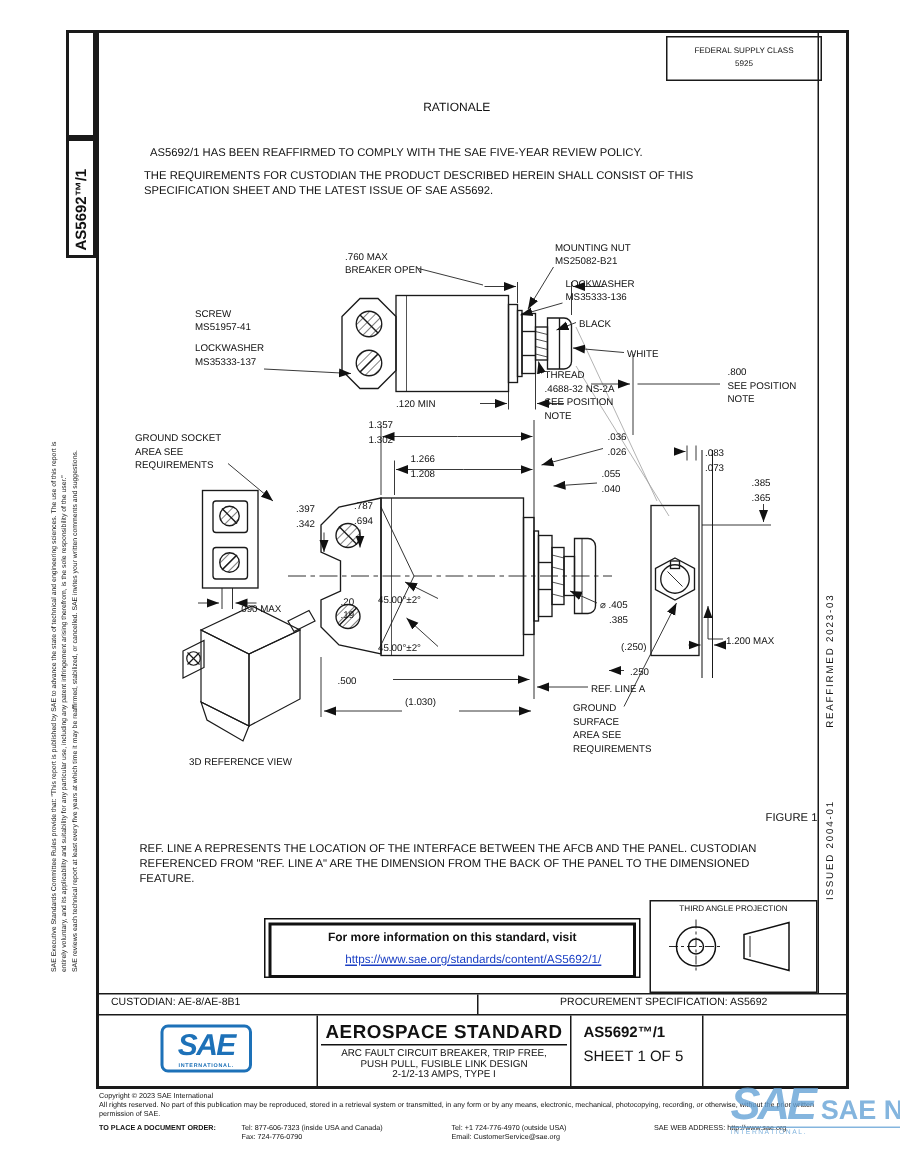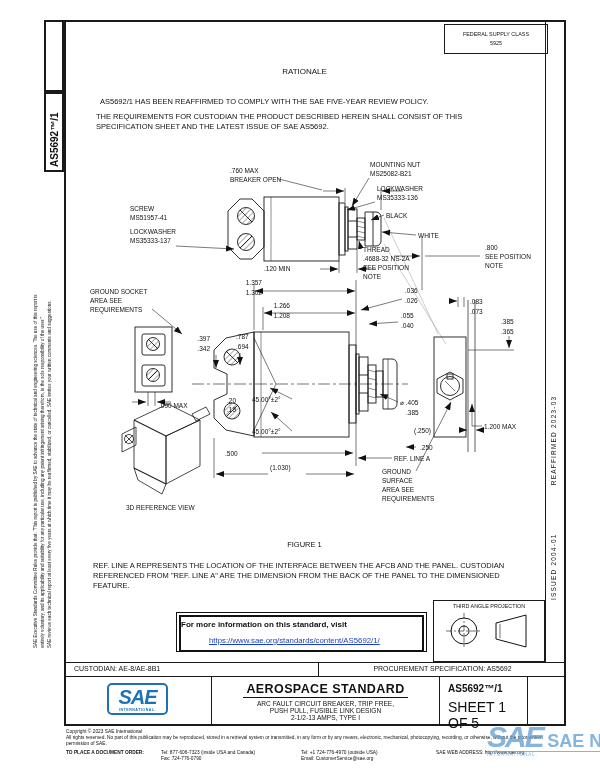--- a/index.html
+++ b/index.html
@@ -275,25 +275,25 @@
       <text x="330" y="309">REF. LINE A</text>
       <text x="318" y="322">GROUND</text>
       <text x="318" y="331">SURFACE</text>
       <text x="318" y="340">AREA SEE</text>
       <text x="318" y="349">REQUIREMENTS</text>
       <text x="420" y="277">1.200 MAX</text>
       <text x="62" y="358">3D REFERENCE VIEW</text>
     </g>
   </svg>
 
-  <div class="abs ctr" style="left:64px;top:540px;width:481px;font-size:7.5px;">FIGURE 1</div>
+  <div class="abs ctr" style="left:64px;top:540px;width:481px;font-size:7.5px;text-align:right;">FIGURE 1</div>
   <div class="abs doc-body" style="left:93px;top:561px;width:422px;">REF. LINE A REPRESENTS THE LOCATION OF THE INTERFACE BETWEEN THE AFCB AND THE PANEL. CUSTODIAN REFERENCED FROM "REF. LINE A" ARE THE DIMENSION FROM THE BACK OF THE PANEL TO THE DIMENSIONED FEATURE.</div>
 
   <div class="abs" style="left:176px;top:612px;width:251px;height:40px;border:1px solid #111;box-sizing:border-box;">
-    <div style="border:2px solid #111;margin:2px;height:30px;text-align:left;padding-top:3px;box-sizing:content-box;">
+    <div style="border:2px solid #111;margin:2px;height:30px;text-align:center;padding-top:3px;box-sizing:content-box;">
       <div style="font-size:8px;font-weight:bold;">For more information on this standard, visit</div>
       <a class="link" href="#" style="font-size:7.8px;">https://www.sae.org/standards/content/AS5692/1/</a>
     </div>
   </div>
 
   <div class="abs thin" style="left:433px;top:600px;width:112px;height:62px;">
     <div class="ctr" style="font-size:5.4px;margin-top:2px;">THIRD ANGLE PROJECTION</div>
     <svg width="108" height="44" viewBox="0 0 108 44">
       <g stroke="#111" stroke-width="1" fill="none">
         <circle cx="30" cy="22" r="13"></circle>
@@ -311,29 +311,29 @@
     <div class="cell ctr" style="flex:1;border-left:1.5px solid #1a1a1a;line-height:12px;">PROCUREMENT SPECIFICATION: AS5692</div>
   </div>
 
   <div class="abs" style="left:64px;top:677px;width:502px;height:49px;display:flex;box-sizing:border-box;">
     <div class="cell ctr" style="width:147px;padding-top:6px;">
       <span class="sae-logo">
         <span class="big">SAE</span>
         <span class="sub" style="display:block;">INTERNATIONAL.</span>
       </span>
     </div>
-    <div class="cell ctr" style="width:229px;border-left:1.5px solid #1a1a1a;border-right:1.5px solid #1a1a1a;padding-top:2px;">
+    <div class="cell ctr" style="width:170px;border-left:1.5px solid #1a1a1a;border-right:1.5px solid #1a1a1a;padding-top:2px;">
       <div style="font-size:12.5px;font-weight:bold;letter-spacing:.4px;border-bottom:1.5px solid #111;display:inline-block;padding:0 3px 1px 3px;">AEROSPACE STANDARD</div>
       <div style="font-size:6.6px;margin-top:2px;">ARC FAULT CIRCUIT BREAKER, TRIP FREE,</div>
       <div style="font-size:6.6px;">PUSH PULL, FUSIBLE LINK DESIGN</div>
       <div style="font-size:6.6px;">2-1/2-13 AMPS, TYPE I</div>
     </div>
     <div class="cell" style="width:88px;border-right:1.5px solid #1a1a1a;padding:6px 0 0 8px;">
       <div style="font-size:10px;font-weight:bold;">AS5692™/1</div>
-      <div style="font-size:14px;margin-top:5px;">SHEET 1 OF 5</div>
+      <div style="font-size:10px;margin-top:5px;">SHEET 1 OF 5</div>
     </div>
     <div class="cell" style="flex:1;"></div>
   </div>
 
   <div class="abs" style="left:66px;top:729px;width:500px;font-size:4.8px;line-height:1.3;">
     <div>Copyright © 2023 SAE International</div>
     <div style="width:498px;">All rights reserved. No part of this publication may be reproduced, stored in a retrieval system or transmitted, in any form or by any means, electronic, mechanical, photocopying, recording, or otherwise, without the prior written permission of SAE.</div>
     <div style="display:flex;margin-top:2px;">
       <div style="width:95px;font-weight:bold;">TO PLACE A DOCUMENT ORDER:</div>
       <div style="width:140px;">

